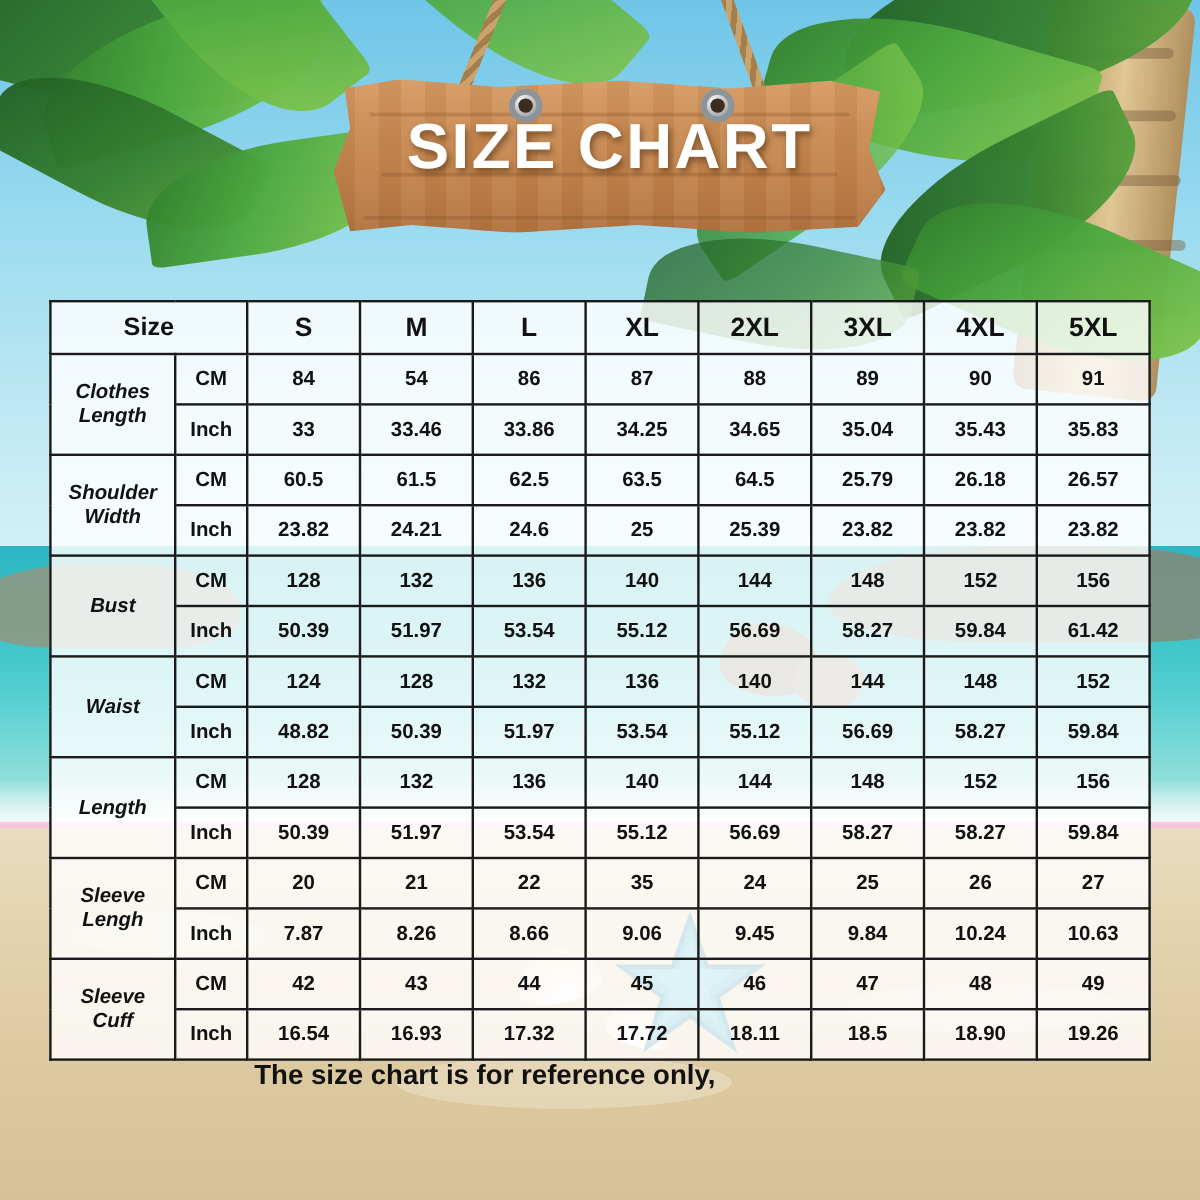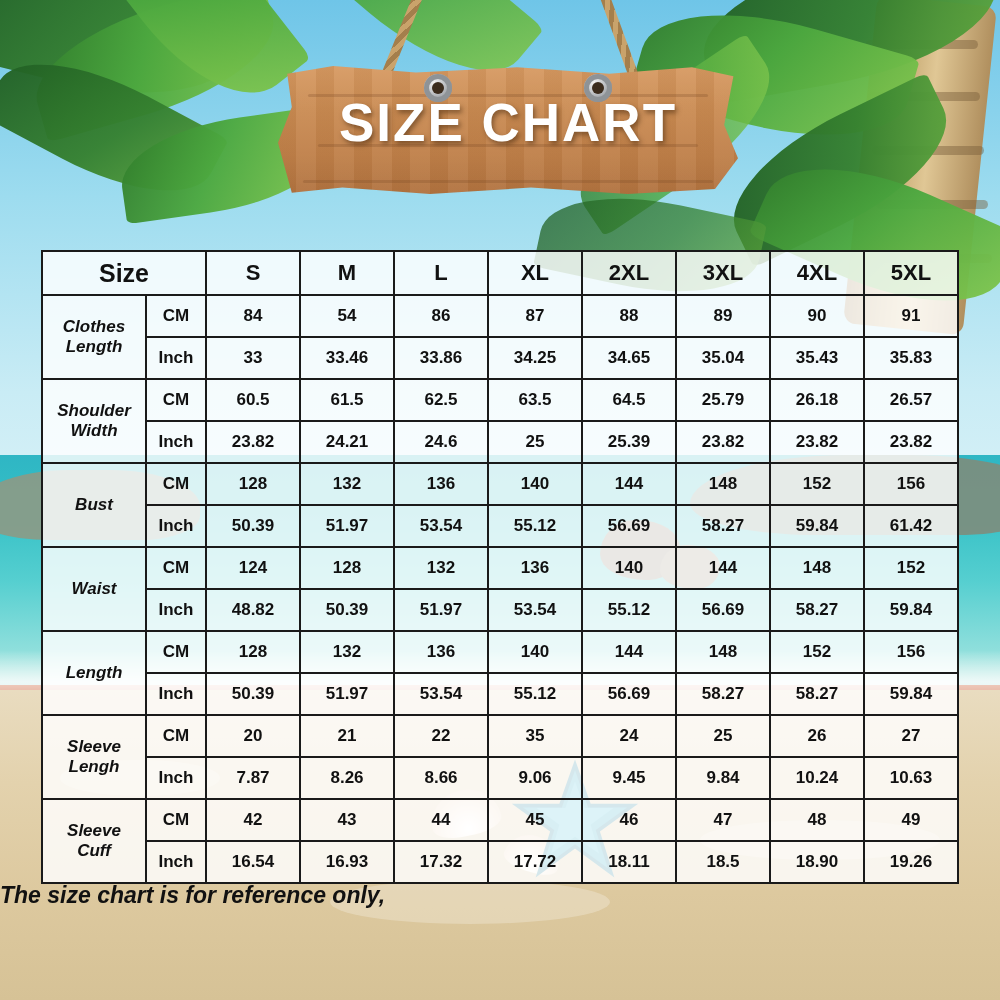--- a/index.html
+++ b/index.html
@@ -10,21 +10,21 @@
     width: 1000px;
     height: 1000px;
     font-family: "Liberation Sans", sans-serif;
     overflow: hidden;
   }
   #page {
     position: relative;
     width: 1000px;
     height: 1000px;
     overflow: hidden;
-    background: #c2410c;
+    background: #ec4899;
   }
 
   
   .bg-sky {
     position: absolute;
     left: 0; top: 0; width: 1000px; height: 560px;
     background: linear-gradient(to bottom, #6fc5e8 0%, #9ddcef 35%, #c9ecf5 70%, #dff4f8 100%);
   }
   .bg-sea {
     position: absolute;
@@ -159,21 +159,21 @@
     text-align: center;
     vertical-align: middle;
     color: #111111;
     font-size: 17px;
     font-weight: bold;
     height: 40px;
     padding: 0;
     background: rgba(255,255,255,0.52);
   }
   table.size-chart th.hdr-size {
-    font-size: 25px;
+    font-size: 21px;
     height: 42px;
   }
   table.size-chart th.hdr-col {
     font-size: 22px;
     height: 42px;
   }
   td.row-label {
     font-size: 17px;
     line-height: 1.18;
     width: 104px;
@@ -186,22 +186,22 @@
   .val {
     font-size: 17px;
     font-weight: bold;
   }
 
   
   .footer {
     position: absolute;
     left: 0; top: 878px;
     width: 808px;
+    text-align: center;
     color: #111111;
-    font-style: italic;
   }
   .footer div {
     font-size: 23px;
     font-weight: bold;
     line-height: 1.55;
   }
 </style>
 </head>
 <body>
 

